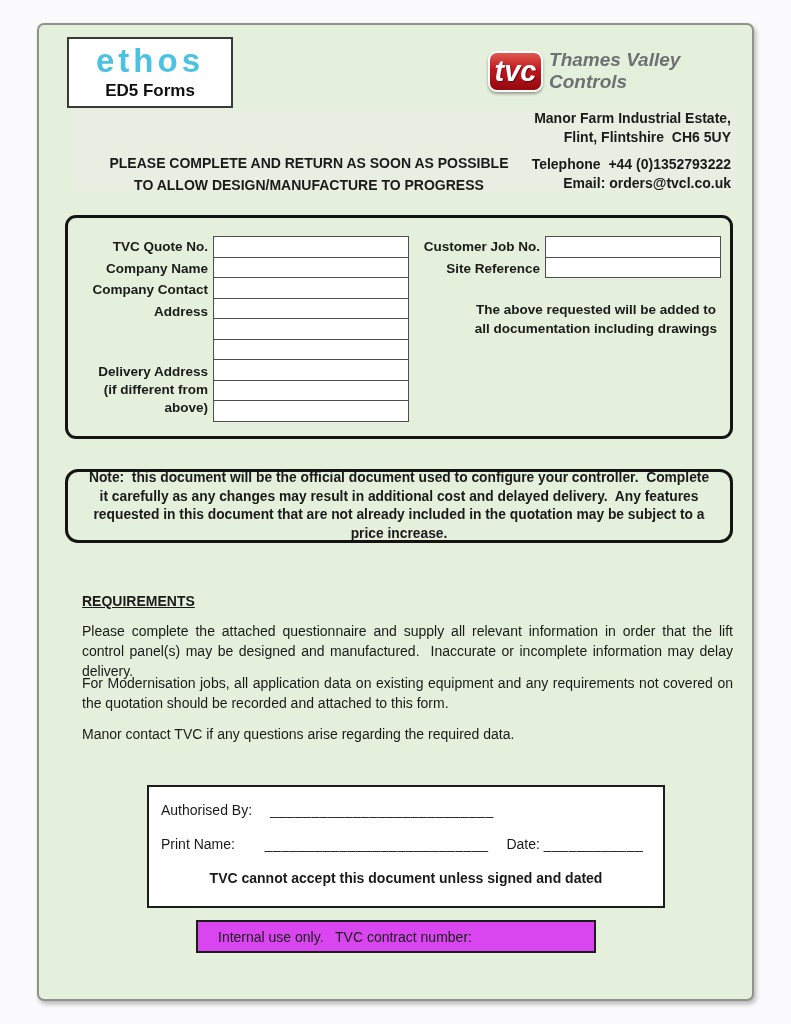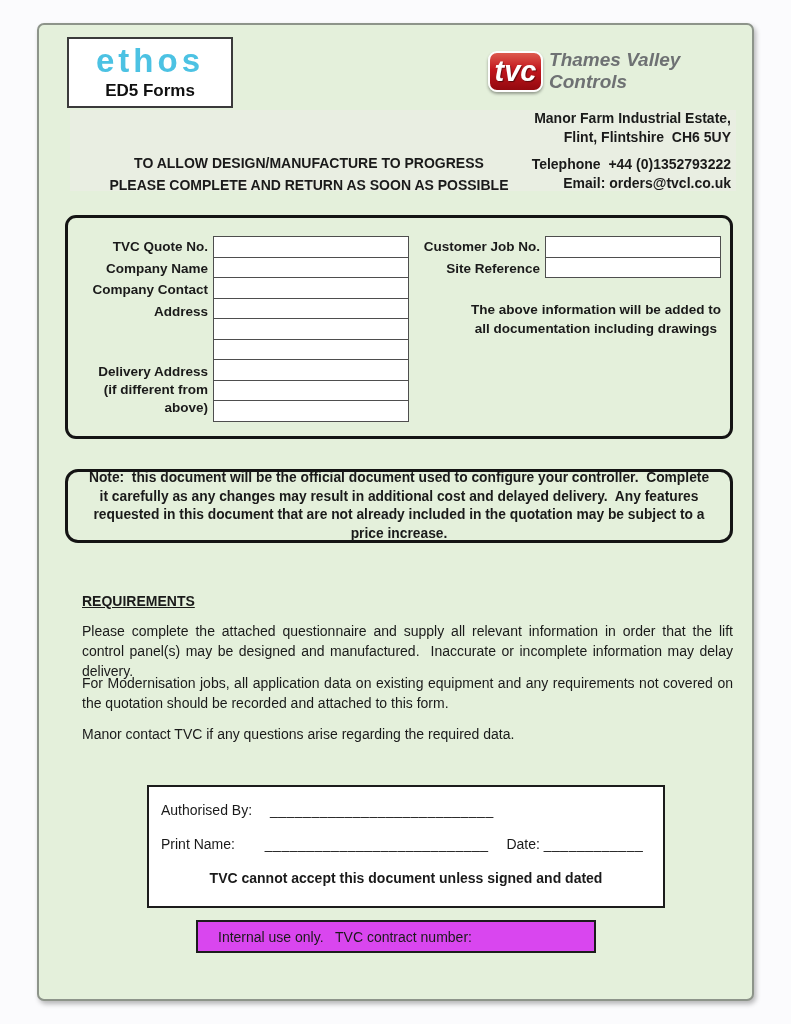--- a/index.html
+++ b/index.html
@@ -96,22 +96,22 @@
       <div class="pre">Manor Farm Industrial Estate,</div>
       <div class="pre">Flint, Flintshire  CH6 5UY</div>
     </div>
 
     <div class="contact-block">
       <div class="pre">Telephone  +44 (0)1352793222</div>
       <div class="pre">Email: orders@tvcl.co.uk</div>
     </div>
 
     <div class="instruction">
+      <div class="pre">PLEASE COMPLETE AND RETURN AS SOON AS POSSIBLE</div>
       <div class="pre">TO ALLOW DESIGN/MANUFACTURE TO PROGRESS</div>
-      <div class="pre">PLEASE COMPLETE AND RETURN AS SOON AS POSSIBLE</div>
     </div>
 
     <div class="form-box">
 
       <div class="flabel" style="left:0; width:140px; top:18px; line-height:21.5px;">TVC Quote No.</div>
       <div class="flabel" style="left:0; width:140px; top:39.5px; line-height:21.5px;">Company Name</div>
       <div class="flabel" style="left:0; width:140px; top:61px; line-height:21.5px;">Company Contact</div>
       <div class="flabel" style="left:0; width:140px; top:82.5px; line-height:21.5px;">Address</div>
       <div class="flabel" style="left:0; width:140px; top:145px; line-height:18px;">
         <div>Delivery Address</div>
@@ -133,21 +133,21 @@
 
       <div class="flabel" style="left:340px; width:132px; top:18px; line-height:21.5px;">Customer Job No.</div>
       <div class="flabel" style="left:340px; width:132px; top:39.5px; line-height:21.5px;">Site Reference</div>
 
       <div class="field-stack" style="left:477px; top:18px; width:176px;">
         <div class="field"></div>
         <div class="field"></div>
       </div>
 
       <div class="refs-note">
-        <div>The above information will be added to</div>
+        <div>The above requested will be added to</div>
         <div>all documentation including drawings</div>
       </div>
     </div>
 
     <div class="note-box">
       <div class="note-text pre">Note:  this document will be the official document used to configure your controller.  Complete it carefully as any changes may result in additional cost and delayed delivery.  Any features requested in this document that are not already included in the quotation may be subject to a price increase.</div>
     </div>
 
     <div class="req-heading">REQUIREMENTS</div>
     <div class="req-para p1 pre">Please complete the attached questionnaire and supply all relevant information in order that the lift control panel(s) may be designed and manufactured.  Inaccurate or incomplete information may delay delivery.</div>

